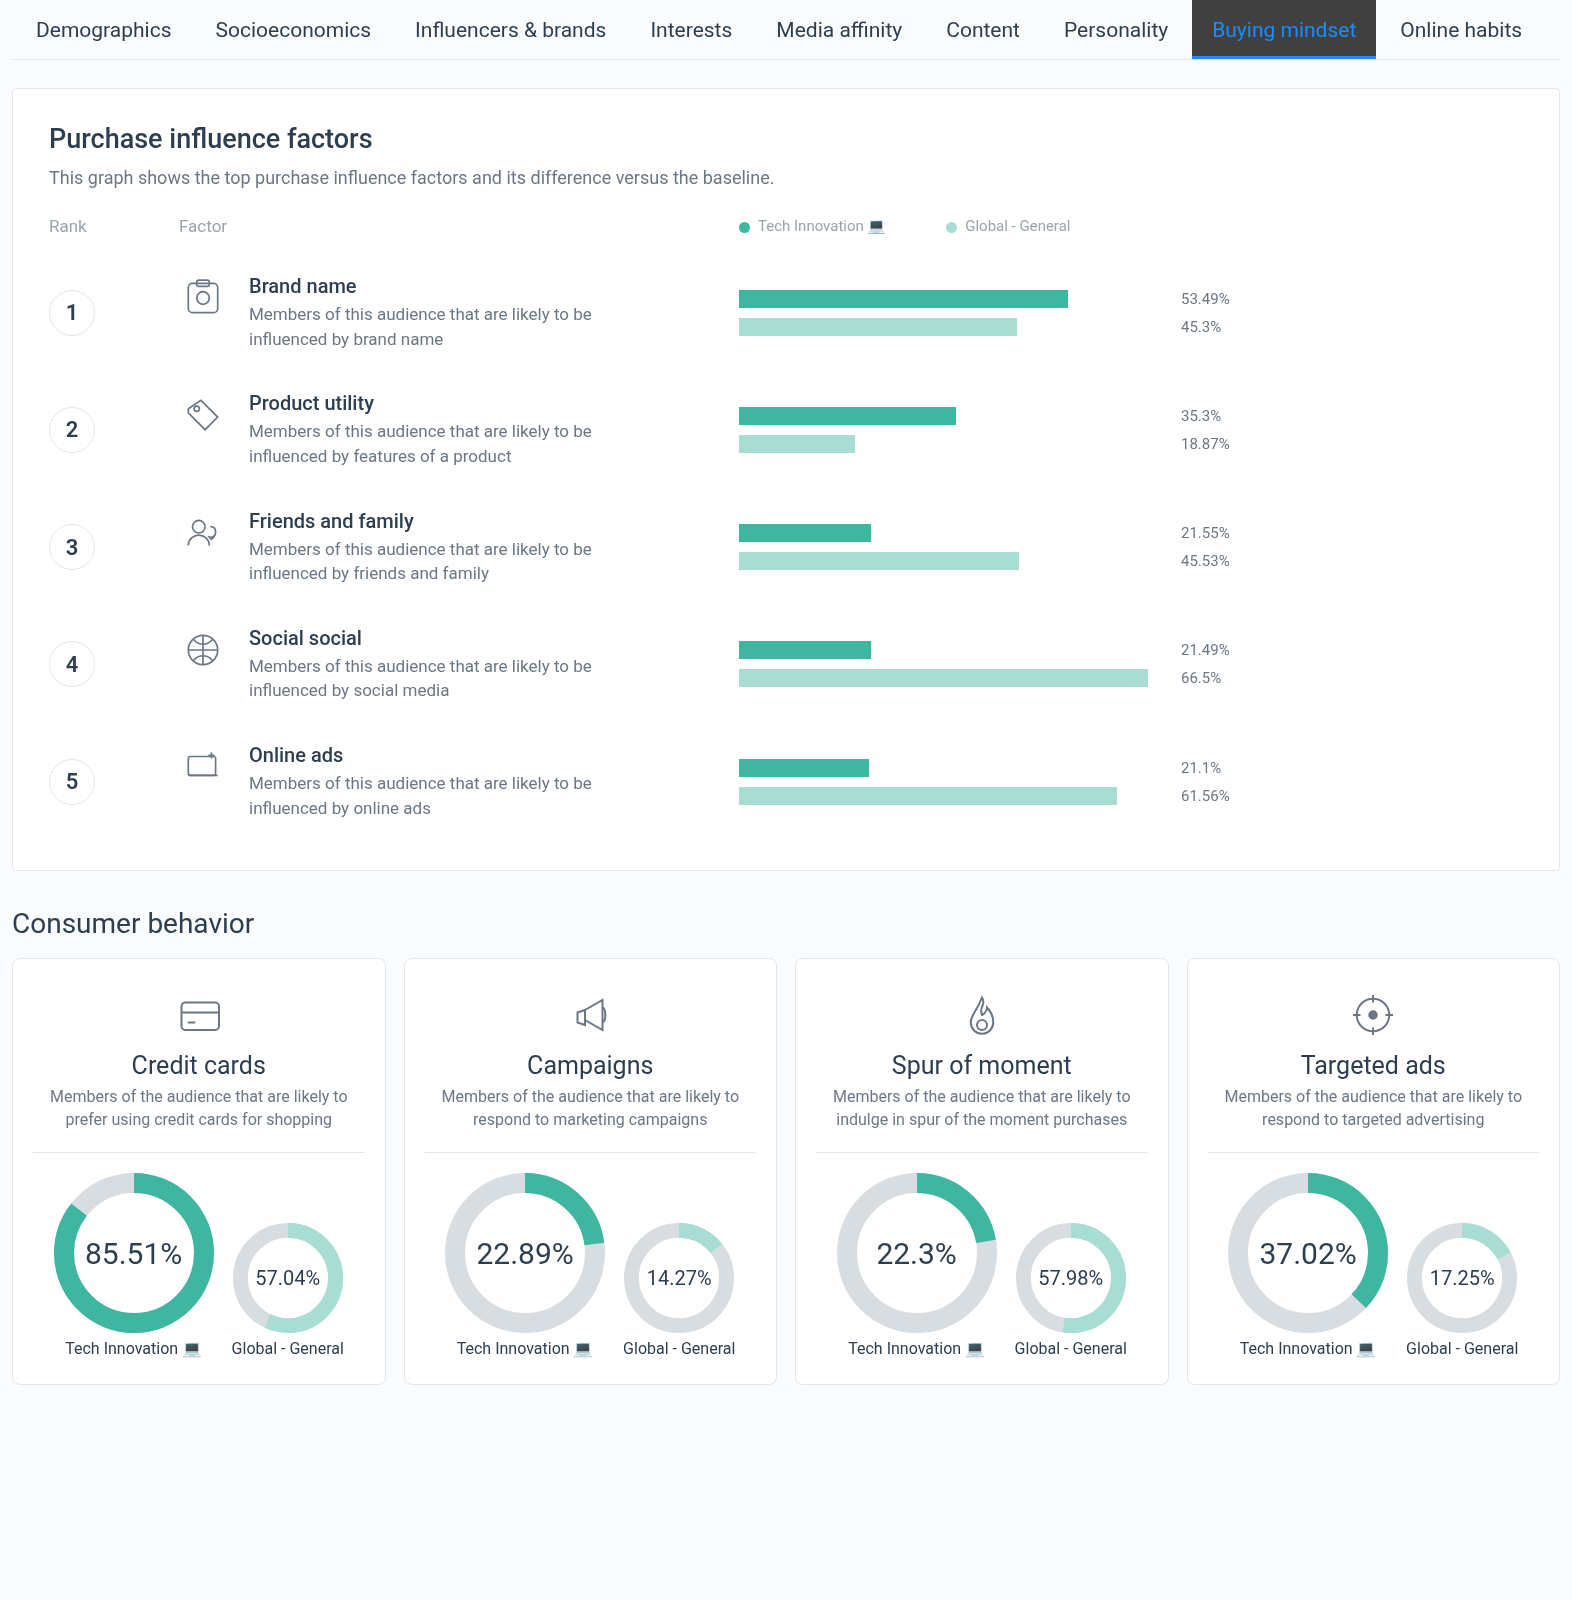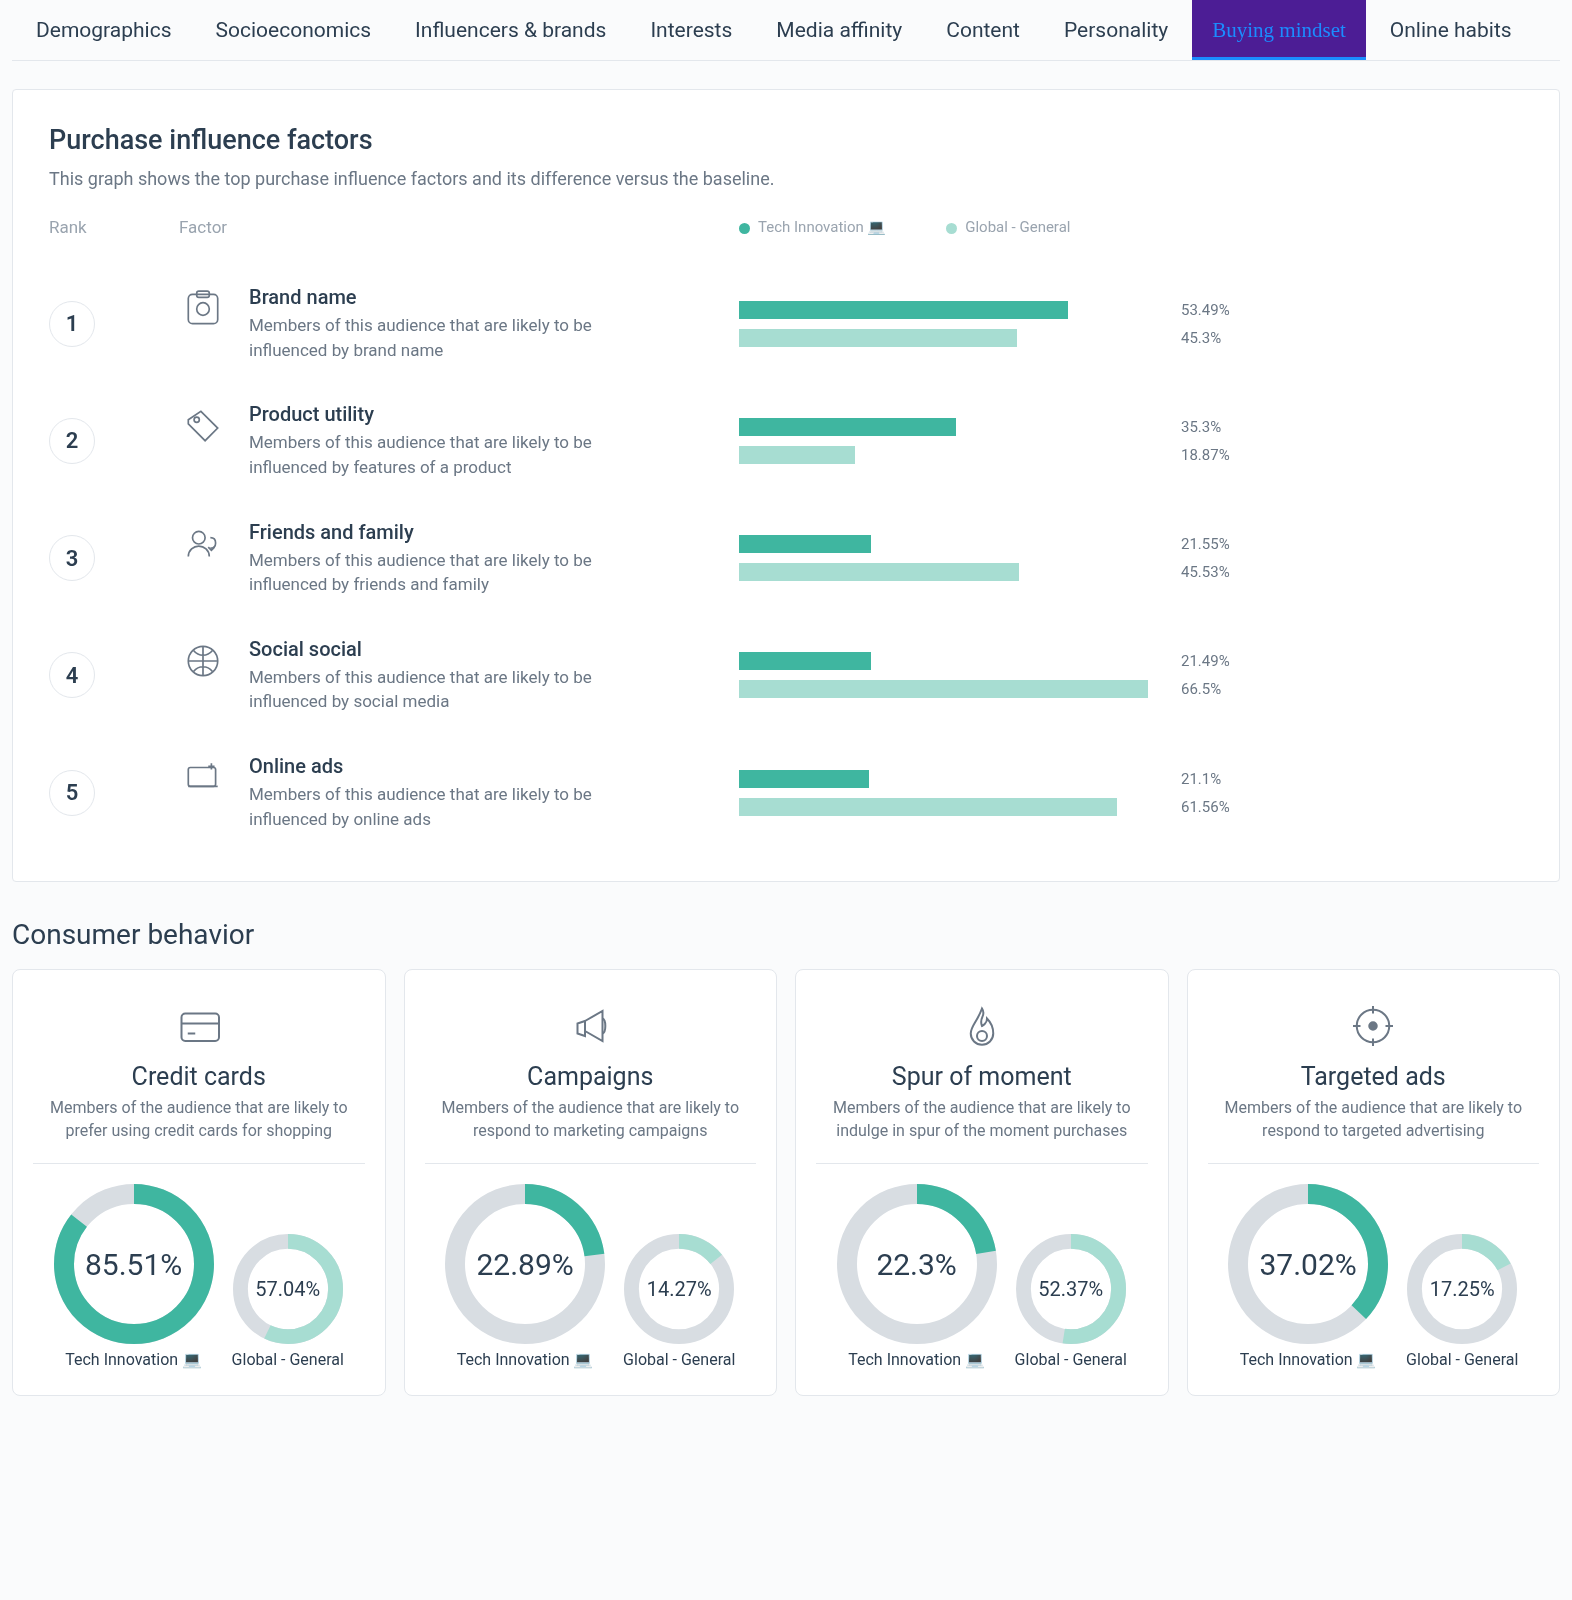--- a/index.html
+++ b/index.html
@@ -34,22 +34,21 @@
     padding: 18px 20px 14px;
     font-size: 21px;
     color: var(--ink);
     cursor: pointer;
     border-bottom: 3px solid transparent;
     user-select: none;
   }
   .tab.active {
     color: var(--accent);
     border-bottom-color: var(--accent);
-    background: #4c1d95;
-    font-family: Liberation Serif, serif;
+    background: #404040;
   }
 
   
   .card {
     background: #fff;
     border: 1px solid var(--card-border);
     border-radius: 4px;
     margin-top: 28px;
     padding: 34px 36px 30px;
   }
@@ -62,21 +61,21 @@
     margin: 0 0 28px;
     font-size: 18px;
     color: var(--ink-soft);
   }
 
   
   .factor-head {
     display: flex;
     font-size: 17px;
     color: var(--ink-faint);
-    margin-bottom: 28px;
+    margin-bottom: 18px;
     align-items: center;
     justify-content: flex-end;
   }
   .col-rank   { width: 130px; }
   .col-factor { width: 560px; display:flex; align-items:flex-start; gap:22px; }
   .col-bars   { flex: 1; }
 
   .legend {
     display: flex;
     gap: 60px;
@@ -434,21 +433,21 @@
           <div class="val">22.3%</div>
         </div>
         <div class="donut-label">Tech Innovation 💻</div>
       </div>
       <div class="donut-wrap">
         <div class="donut small">
           <svg viewBox="0 0 111 111">
     <circle cx="55.5" cy="55.5" r="48" stroke="var(--ring-grey)" stroke-width="15" fill="none"></circle>
     <circle cx="55.5" cy="55.5" r="48" stroke="var(--teal-light)" stroke-width="15" fill="none" stroke-dasharray="157.94419897775754 301.59289474462014" stroke-linecap="butt"></circle>
   </svg>
-          <div class="val">52.37%</div>
+          <div class="val">57.98%</div>
         </div>
         <div class="donut-label">Global - General</div>
       </div>
     </div>
     </div>
     <div class="cb-card">
     <div class="cb-icon">
       <svg viewBox="0 0 40 40">
           <use href="#ic-target"></use>
         </svg>

